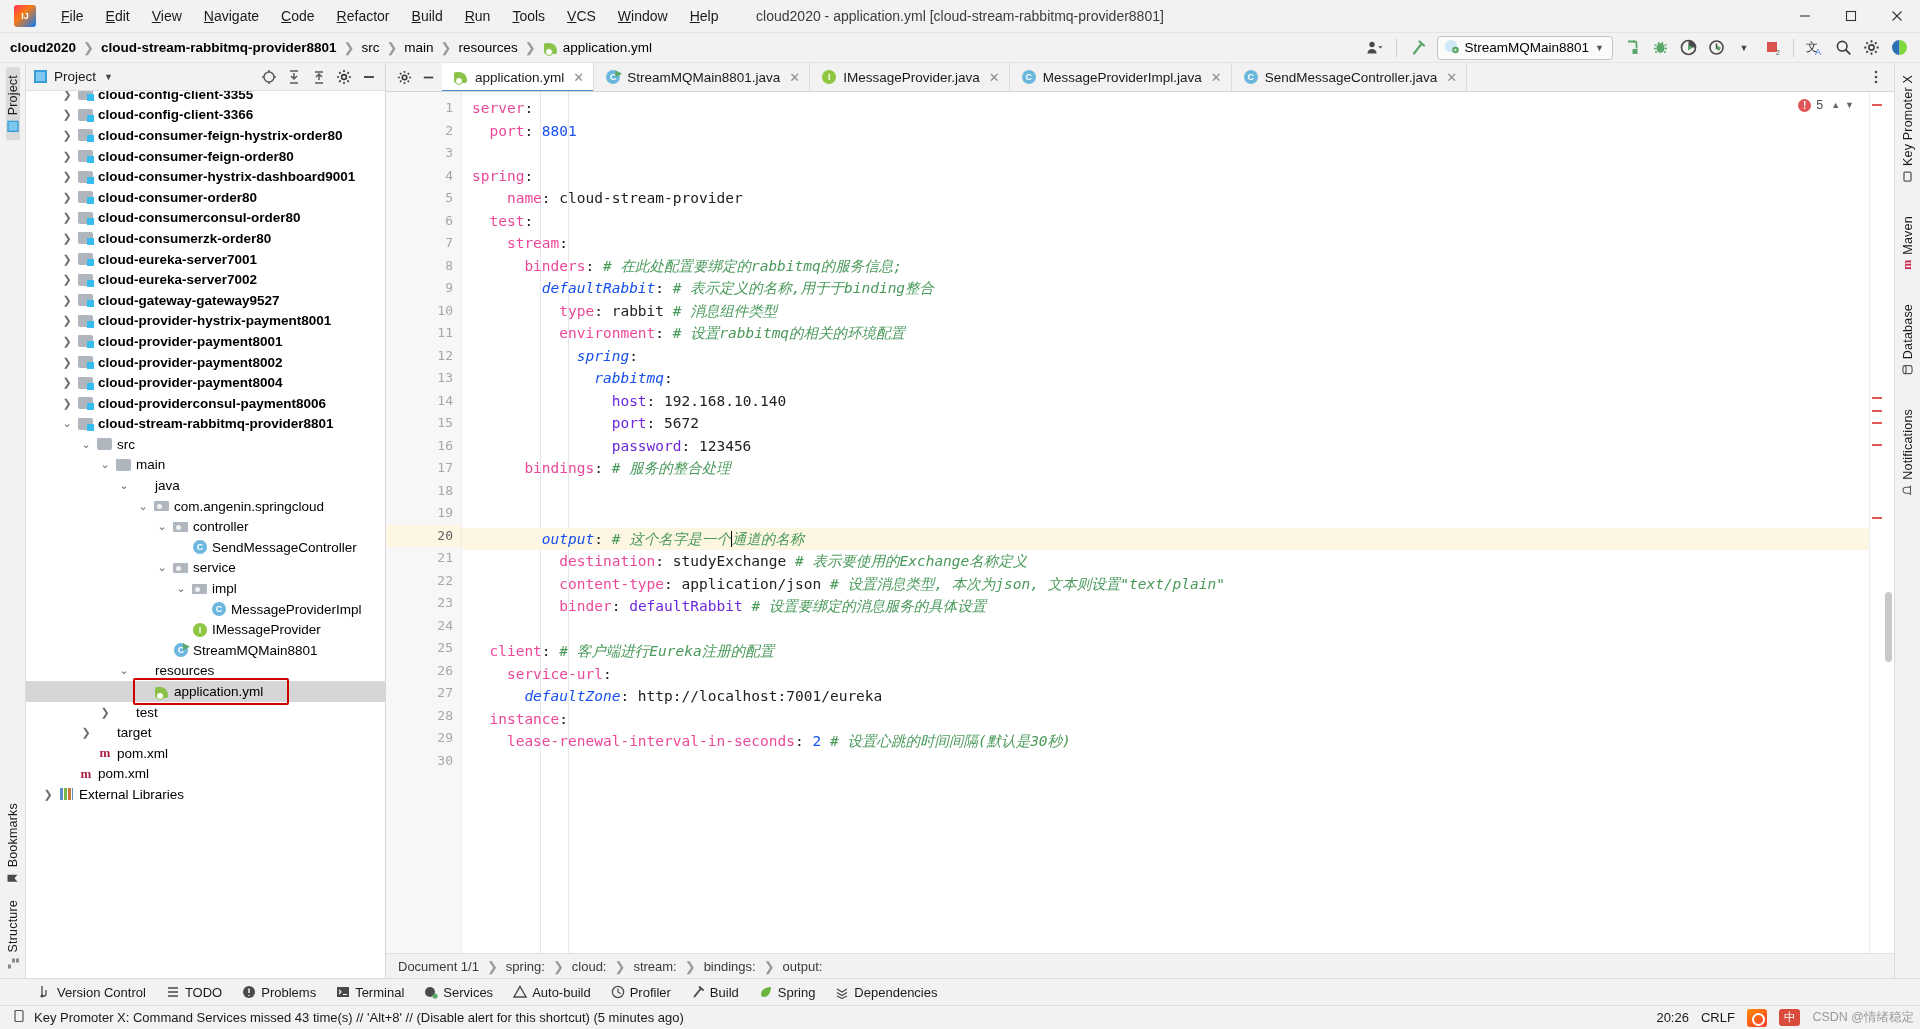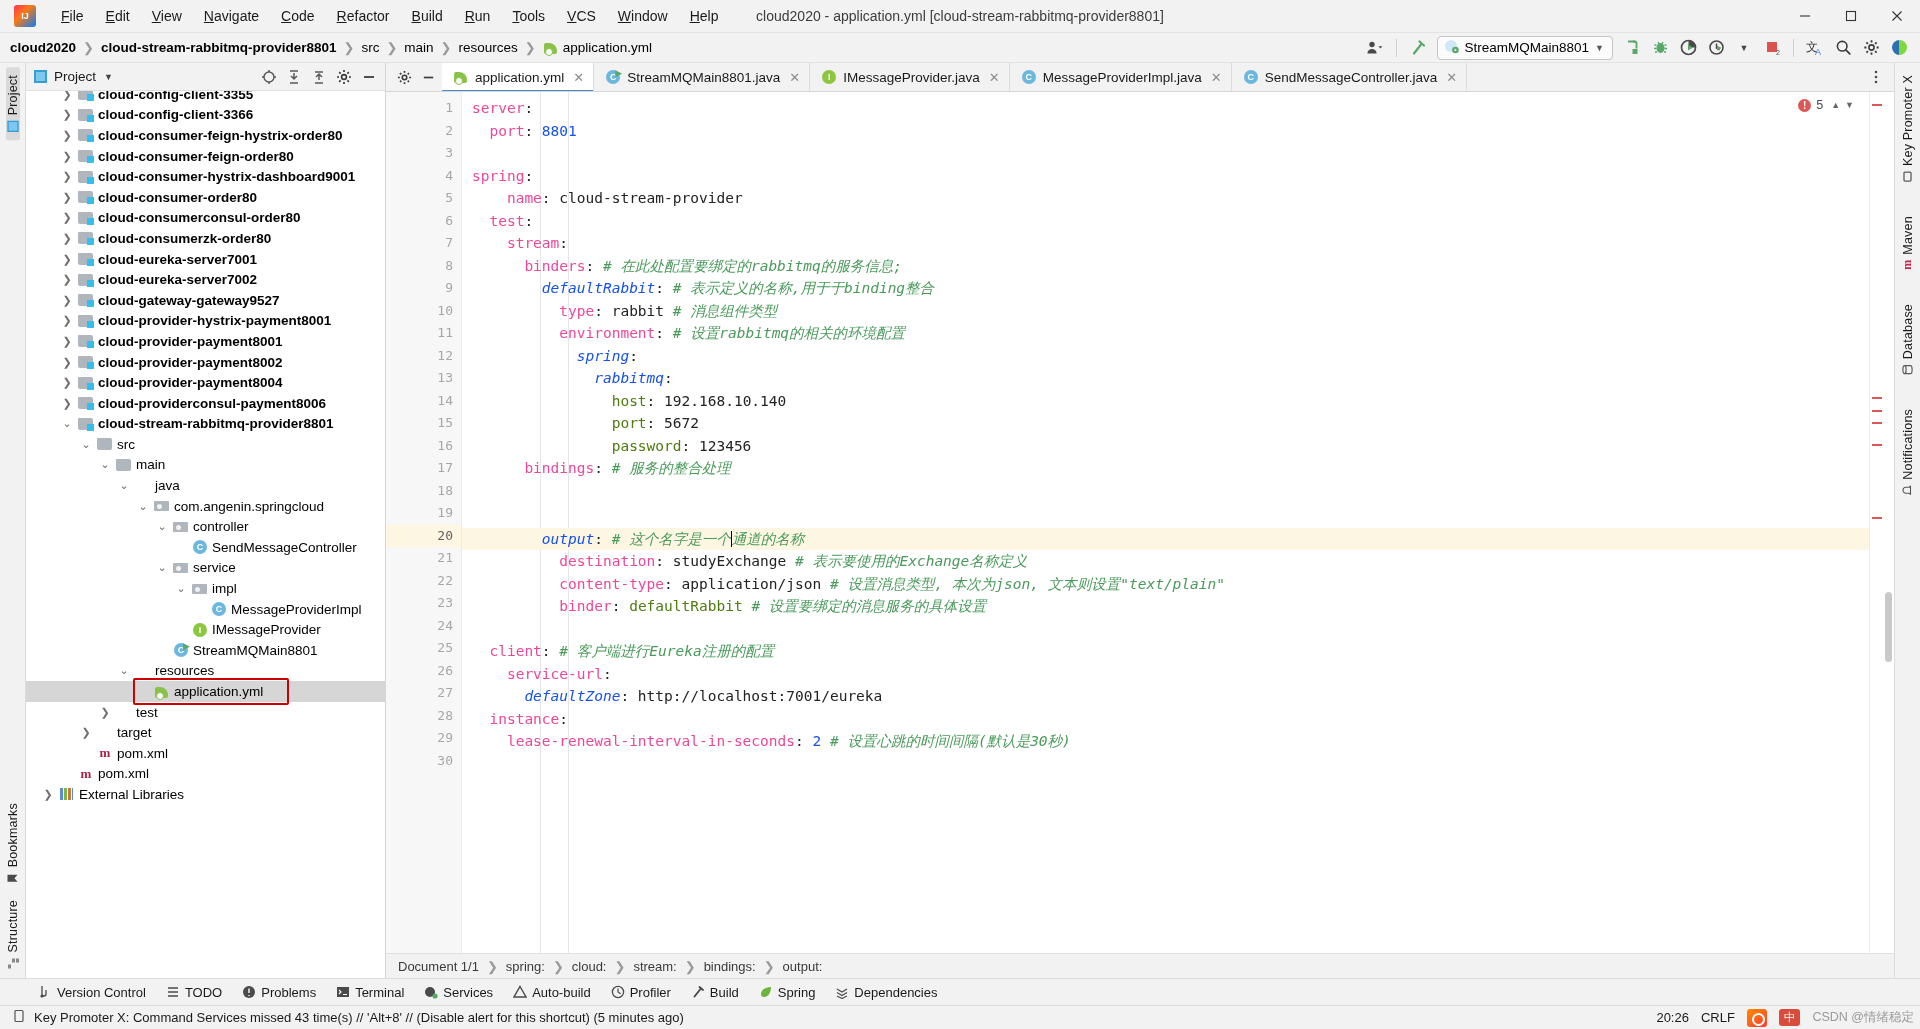--- a/index.html
+++ b/index.html
@@ -203,21 +203,21 @@
   .bulb { position:absolute; right:-14px; top:4px; font-size:13px; line-height:14px; color:#e8b900; }
 
   .code {
     flex: 1; position: relative; overflow: hidden; padding-top: 5px;
     font-family: "DejaVu Sans Mono", monospace; font-size: 14.5px; background: #fff;
   }
   .cline { height: 22.5px; line-height: 22.5px; white-space: pre; position: relative; padding-left: 10px; }
   .cline.cur { background: #fdf6e3; margin-top: 48px; }
   .k-key { color: #ec4899; }
   .k-key-it { color: #1750eb; font-style: italic; }
-  .k-red { color: #4d7c0f; }
+  .k-red { color: #6d28d9; }
   .k-num { color: #1750eb; }
   .k-val { color: #222; }
   .k-cmt { color: #4a9a5a; font-style: italic; }
   .caretline { display:inline-block; width:1px; height:16px; background:#000; vertical-align:-3px; }
   .indent-guide {
     position: absolute; top: 0; bottom: 0; width: 1px; background: #e6e6e6;
   }
 
   .err-stripe {
     width: 14px; min-width:14px; background: #fff; border-left: 1px solid #ececec; position: relative;

